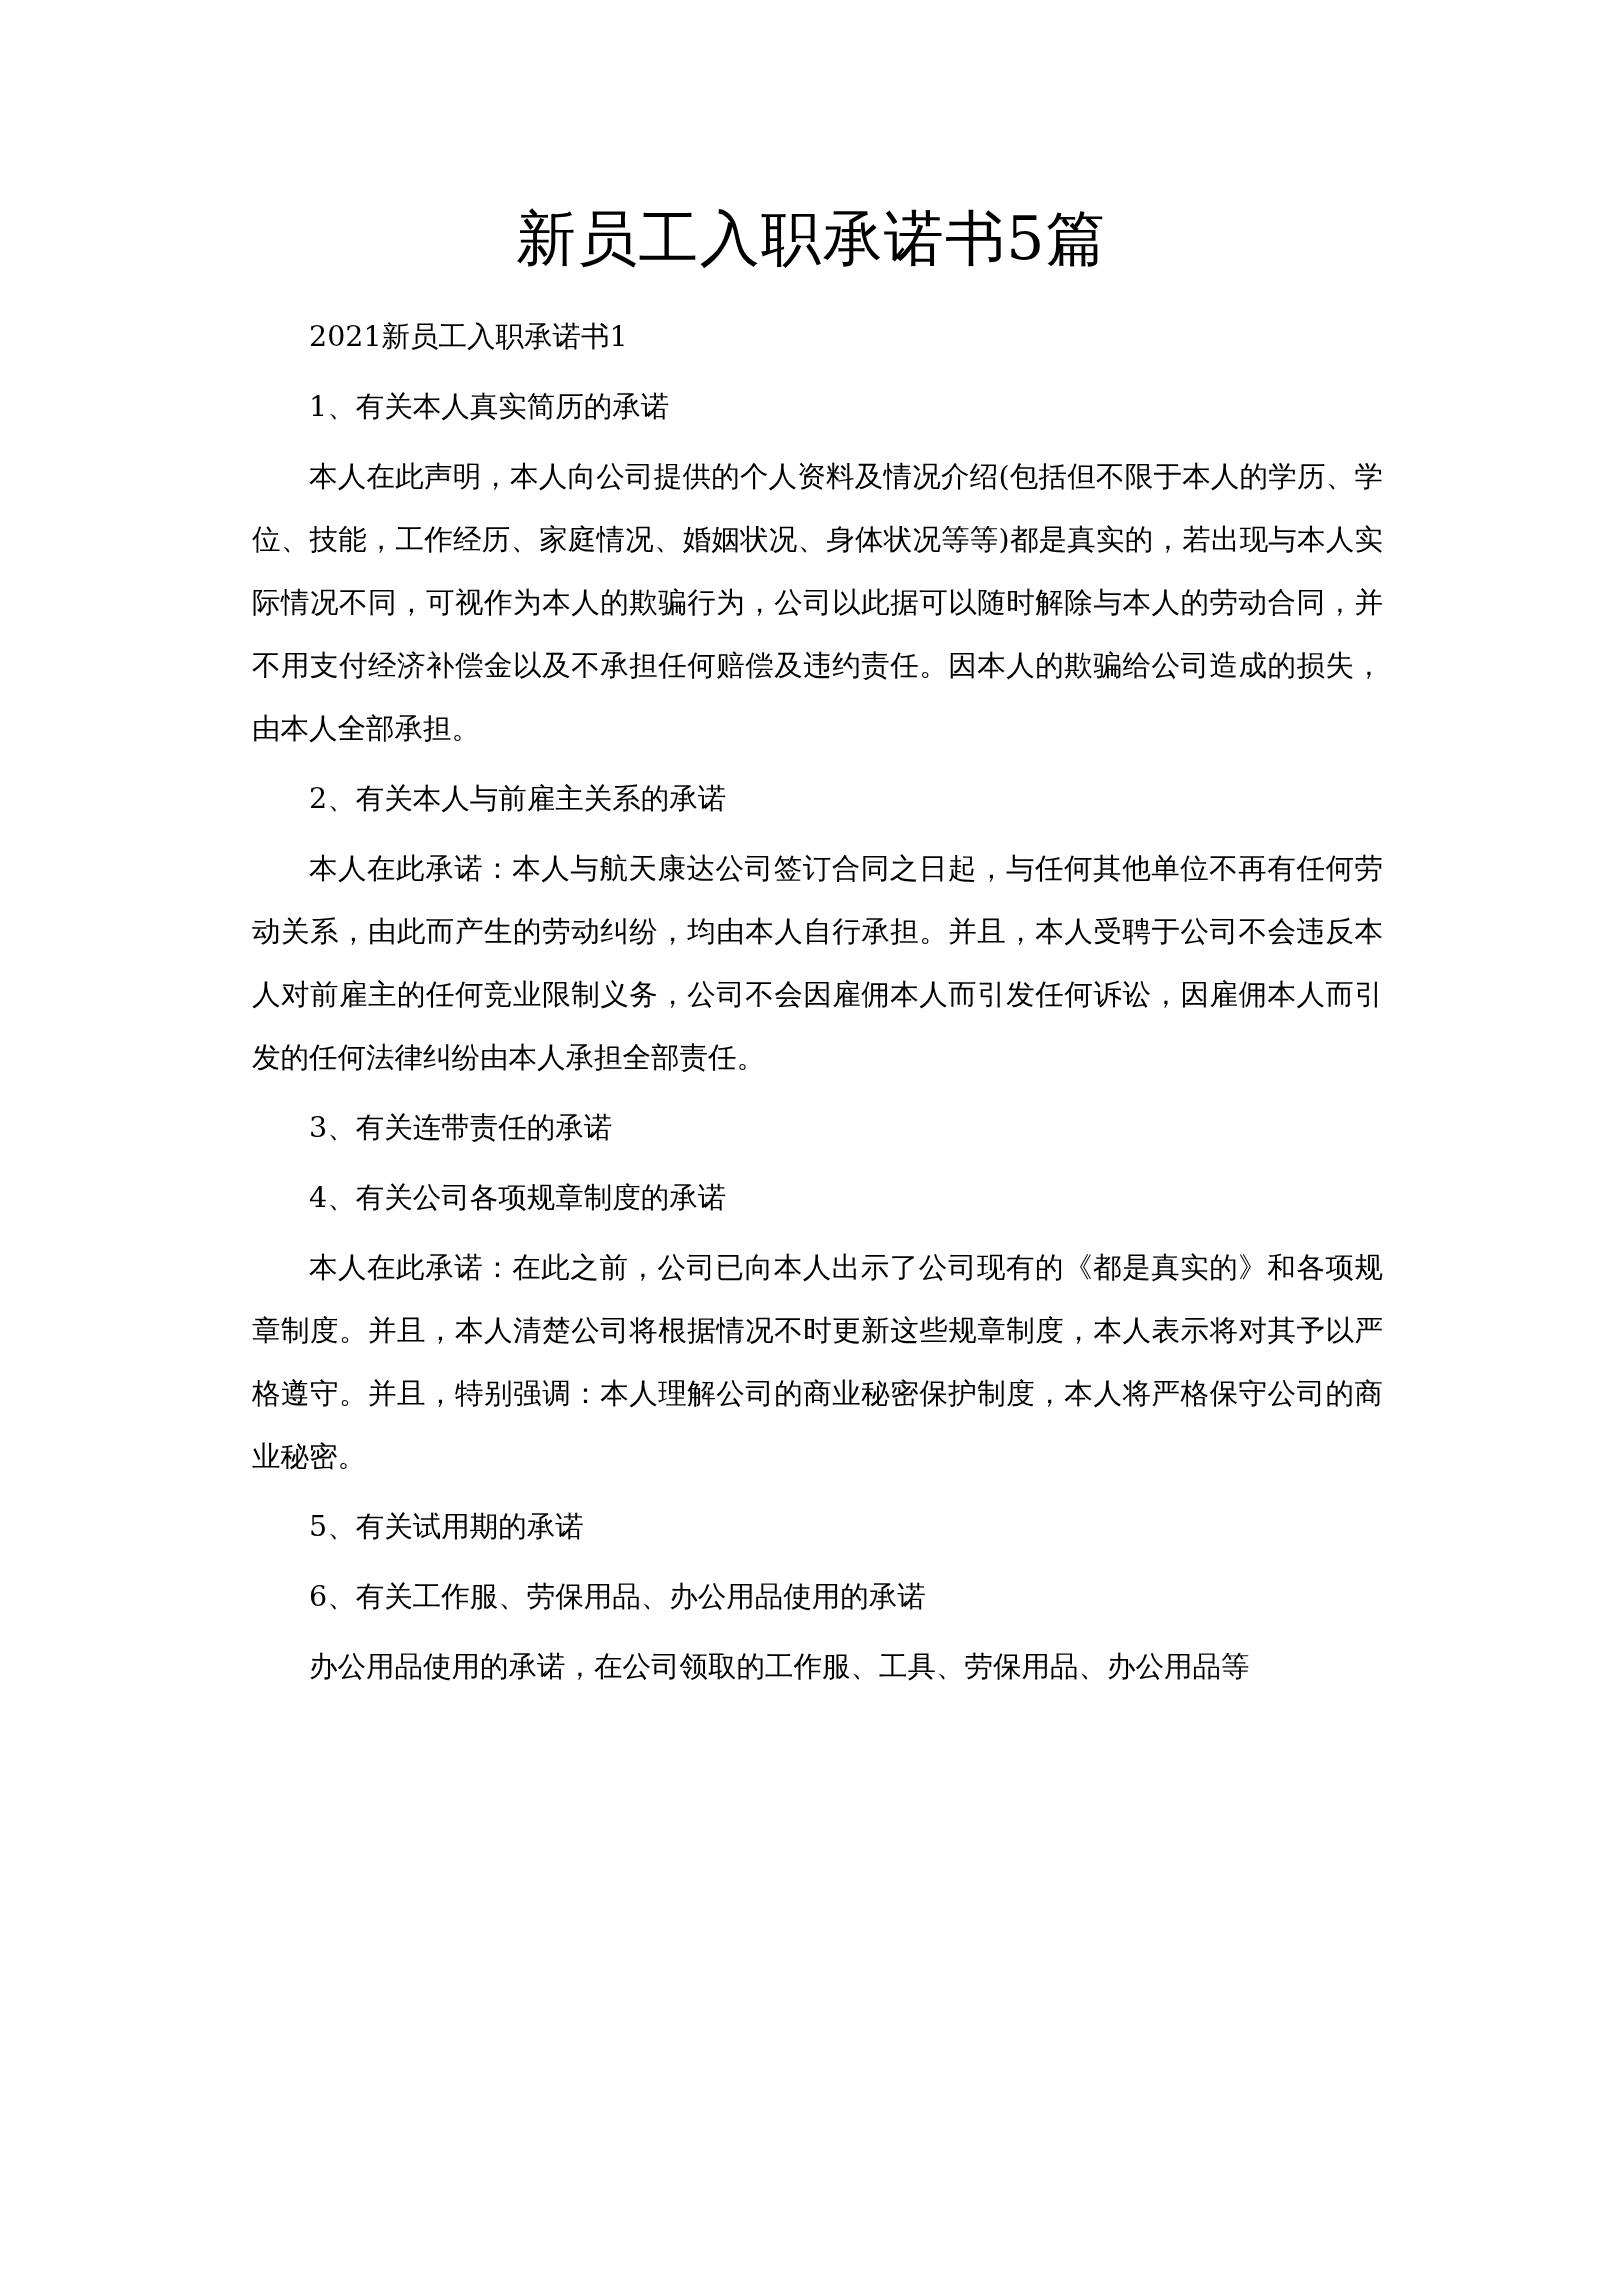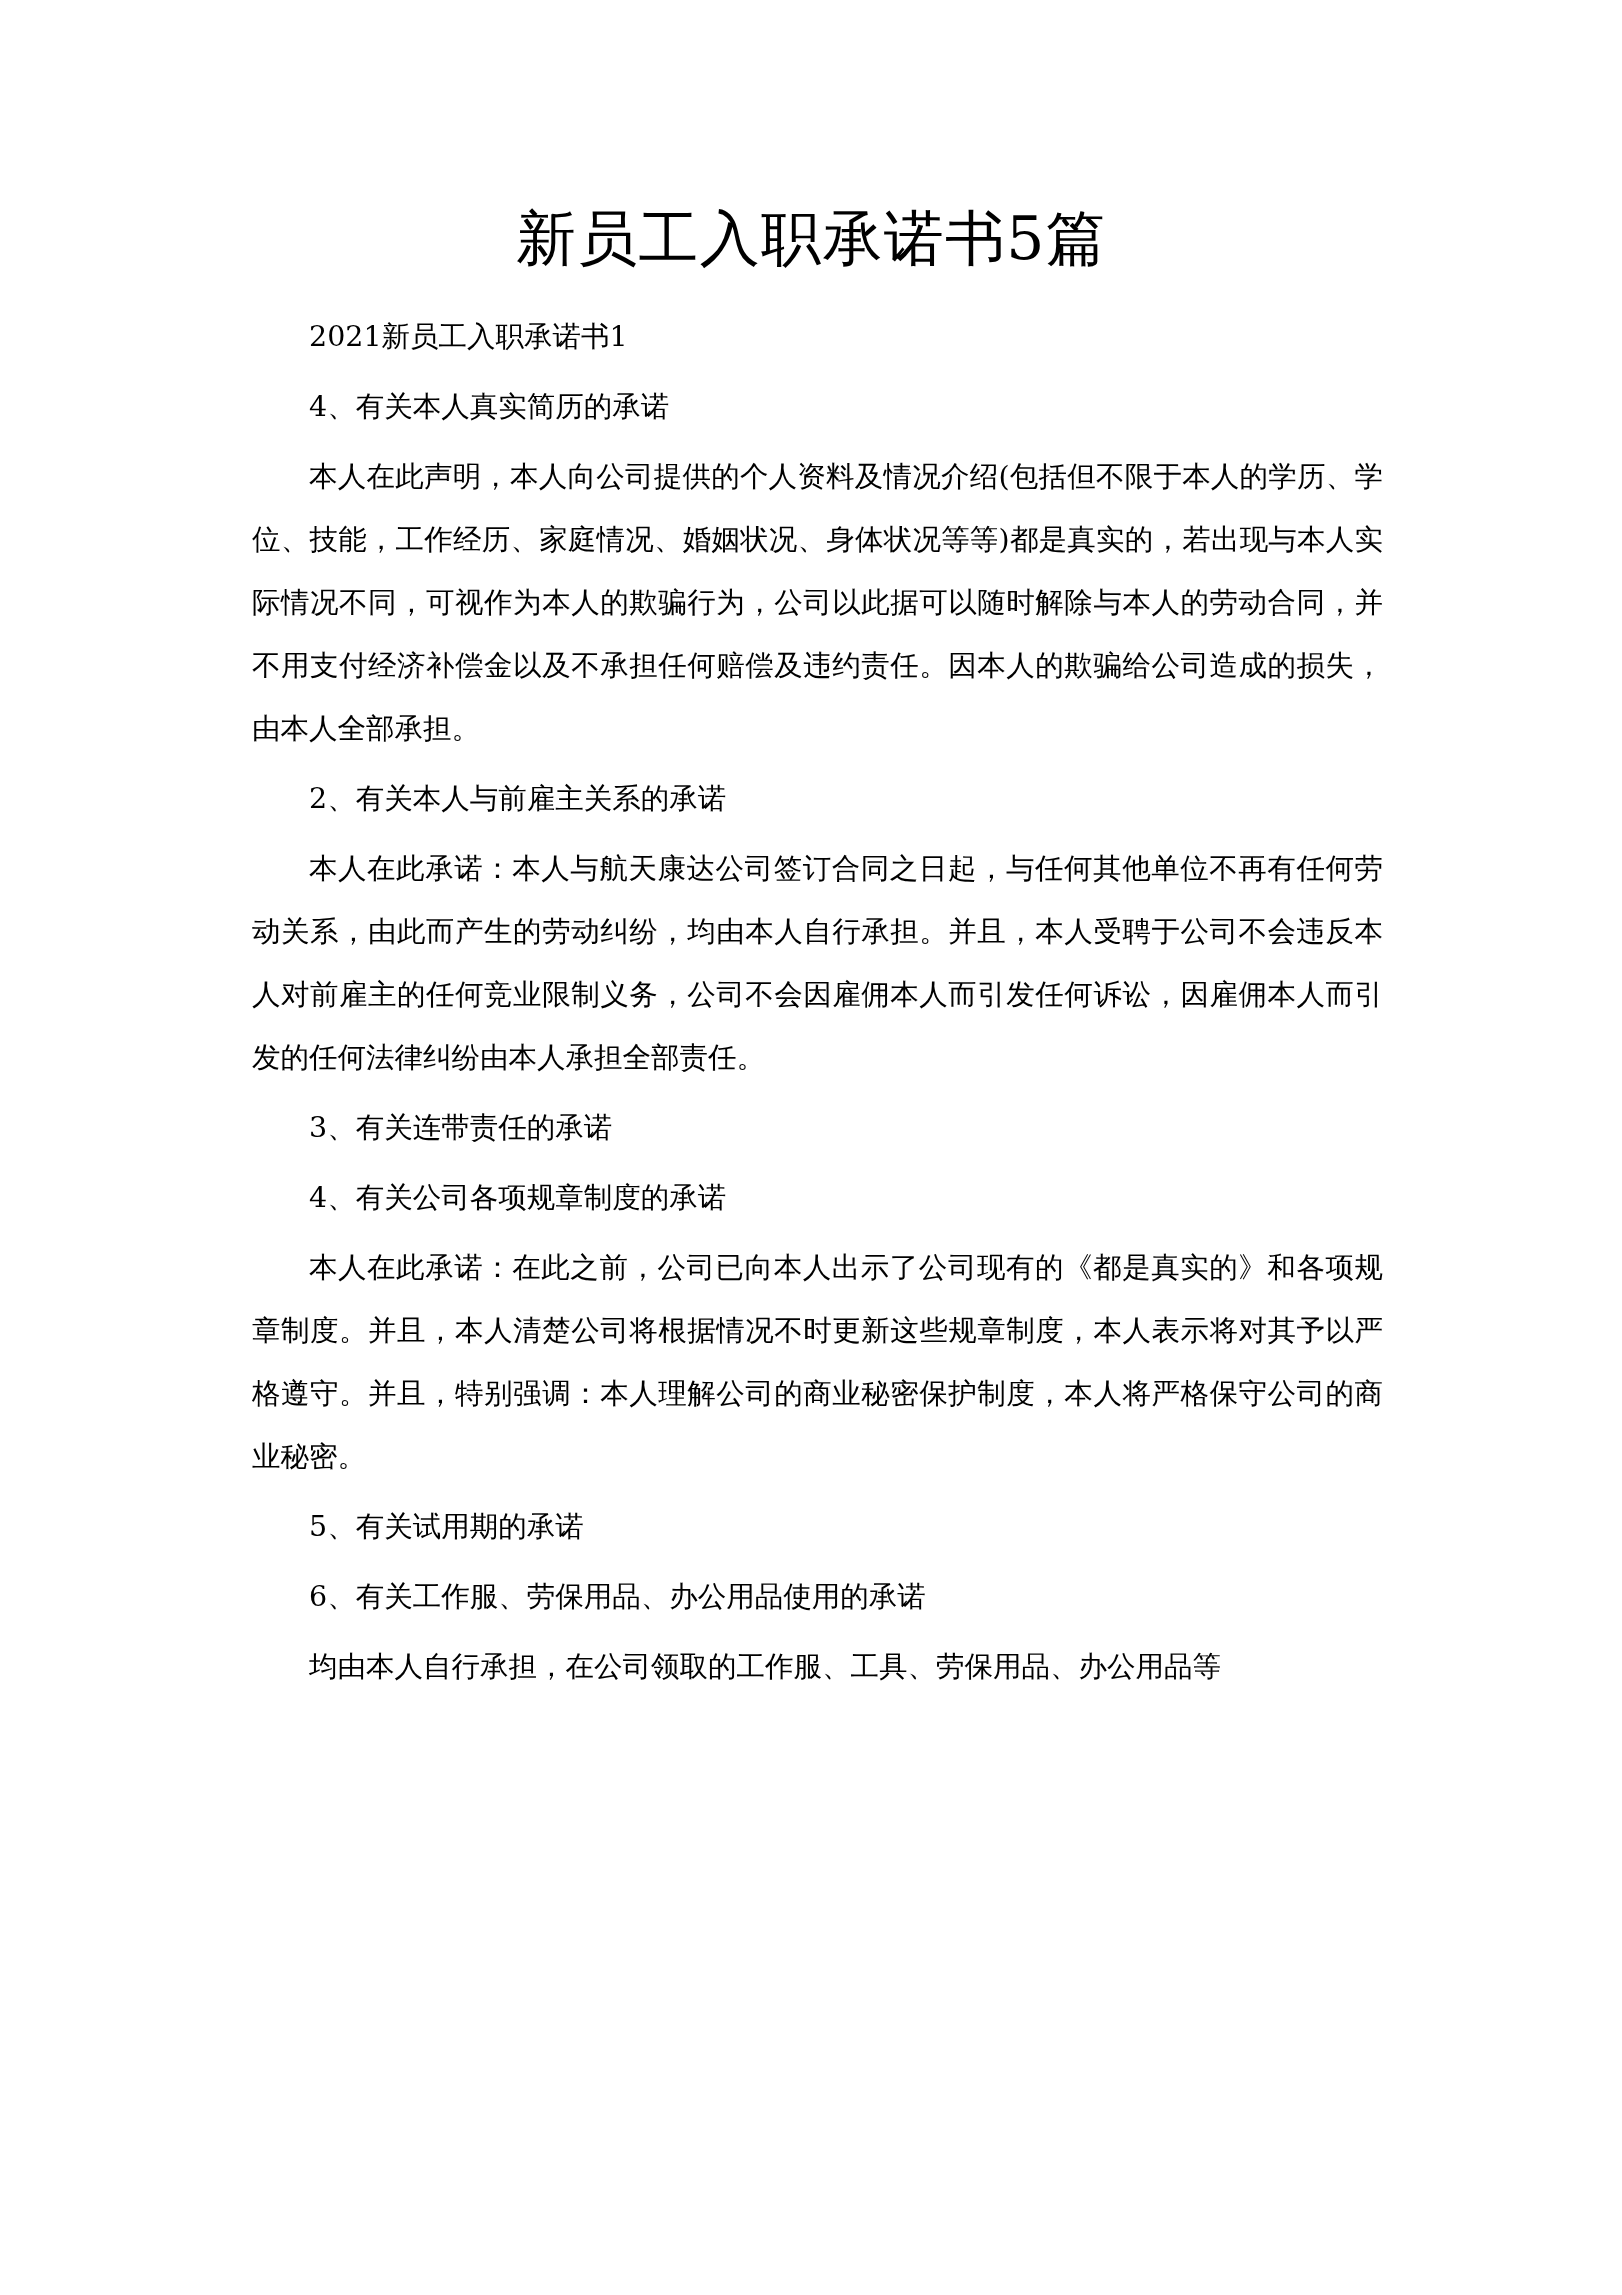--- a/index.html
+++ b/index.html
@@ -23,30 +23,30 @@
     .p { margin: 7px; text-indent: 2em; }
   </style>
 </head>
 <body>
 
 <div class="page">
   <div class="title">新员工入职承诺书5篇</div>
   <div class="body">
     <p class="p">2021新员工入职承诺书1</p>
 
-    <p class="p">4、有关本人真实简历的承诺</p>
+    <p class="p">1、有关本人真实简历的承诺</p>
     <p class="p">本人在此声明，本人向公司提供的个人资料及情况介绍(包括但不限于本人的学历、学位、技能，工作经历、家庭情况、婚姻状况、身体状况等等)都是真实的，若出现与本人实际情况不同，可视作为本人的欺骗行为，公司以此据可以随时解除与本人的劳动合同，并不用支付经济补偿金以及不承担任何赔偿及违约责任。因本人的欺骗给公司造成的损失，由本人全部承担。</p>
 
     <p class="p">2、有关本人与前雇主关系的承诺</p>
     <p class="p">本人在此承诺：本人与航天康达公司签订合同之日起，与任何其他单位不再有任何劳动关系，由此而产生的劳动纠纷，均由本人自行承担。并且，本人受聘于公司不会违反本人对前雇主的任何竞业限制义务，公司不会因雇佣本人而引发任何诉讼，因雇佣本人而引发的任何法律纠纷由本人承担全部责任。</p>
 
     <p class="p">3、有关连带责任的承诺</p>
 
     <p class="p">4、有关公司各项规章制度的承诺</p>
     <p class="p">本人在此承诺：在此之前，公司已向本人出示了公司现有的《都是真实的》和各项规章制度。并且，本人清楚公司将根据情况不时更新这些规章制度，本人表示将对其予以严格遵守。并且，特别强调：本人理解公司的商业秘密保护制度，本人将严格保守公司的商业秘密。</p>
 
     <p class="p">5、有关试用期的承诺</p>
 
     <p class="p">6、有关工作服、劳保用品、办公用品使用的承诺</p>
-    <p class="p">均由本人自行承担，在公司领取的工作服、工具、劳保用品、办公用品等</p>
+    <p class="p">办公用品使用的承诺，在公司领取的工作服、工具、劳保用品、办公用品等</p>
   </div>
 </div>
 
 
 </body></html>

